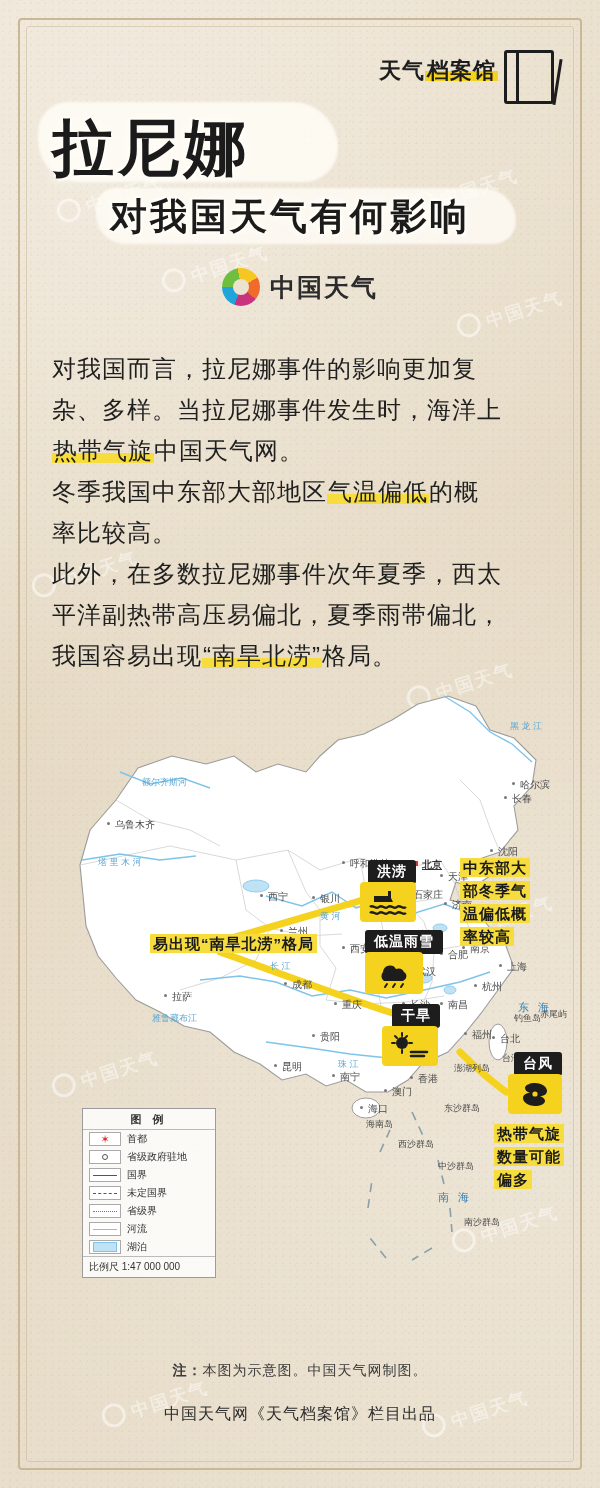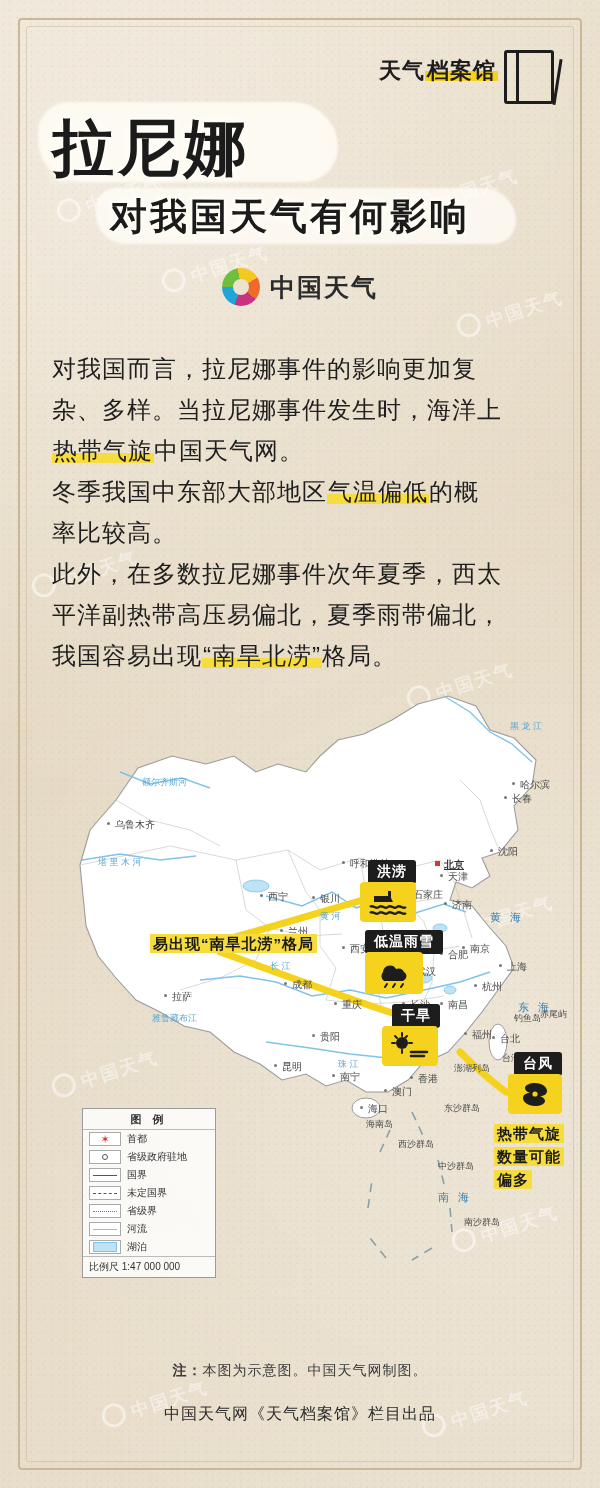--- a/index.html
+++ b/index.html
@@ -267,21 +267,21 @@
         <div class="city" style="left: 452px; top: 368px;">福州</div>
         <div class="city" style="left: 300px; top: 370px;">贵阳</div>
         <div class="city" style="left: 262px; top: 400px;">昆明</div>
         <div class="city" style="left: 382px; top: 392px;">广州</div>
         <div class="city" style="left: 320px; top: 410px;">南宁</div>
         <div class="city" style="left: 398px; top: 412px;">香港</div>
         <div class="city" style="left: 372px; top: 425px;">澳门</div>
         <div class="city" style="left: 480px; top: 372px;">台北</div>
         <div class="city" style="left: 152px; top: 330px;">拉萨</div>
         <div class="city" style="left: 348px; top: 442px;">海口</div>
-        <div class="capital" style="left: 424px; top: 198px; text-decoration: underline;">北京</div>
+        <div class="capital" style="left: 402px; top: 198px; text-decoration: underline;">北京</div>
         <div class="river" style="left: 490px; top: 60px;">黑 龙 江</div>
         <div class="river" style="left: 122px; top: 116px;">额尔齐斯河</div>
         <div class="river" style="left: 78px; top: 196px;">塔 里 木 河</div>
         <div class="river" style="left: 300px; top: 250px;">黄 河</div>
         <div class="river" style="left: 250px; top: 300px;">长 江</div>
         <div class="river" style="left: 132px; top: 352px;">雅鲁藏布江</div>
         <div class="river" style="left: 318px; top: 398px;">珠 江</div>
         <div class="sea" style="left: 498px; top: 340px;">东 海</div>
         <div class="sea" style="left: 418px; top: 530px;">南 海</div>
         <div class="sea" style="left: 470px; top: 250px;">黄 海</div>
@@ -334,20 +334,26 @@
       <svg width="36" height="30" viewBox="0 0 36 30">
           <path d="M18 4c7 0 12 4 12 8 0 3-3 5-7 5 3 1 5 3 5 5 0 3-5 5-10 5-7 0-12-4-12-8 0-3 3-5 7-5-3-1-5-3-5-5 0-3 5-5 10-5z" fill="#1d1d1d"></path>
           <circle cx="18" cy="15" r="2.6" fill="#f5d21e"></circle>
         </svg>
     </div>
 
     <div class="note" style="left:130px;top:272px;">
       <span class="note-hl">易出现“南旱北涝”格局</span>
     </div>
 
+    <div class="note" style="left:440px;top:196px;width:112px;">
+      <div><span class="note-hl">中东部大</span></div>
+      <div><span class="note-hl">部冬季气</span></div>
+      <div><span class="note-hl">温偏低概</span></div>
+      <div><span class="note-hl">率较高</span></div>
+    </div>
 
     <div class="note" style="left:474px;top:462px;width:100px;">
       <div><span class="note-hl">热带气旋</span></div>
       <div><span class="note-hl">数量可能</span></div>
       <div><span class="note-hl">偏多</span></div>
     </div>
   </div>
 
   <div class="legend">
     <div class="legend-title">图 例</div>

